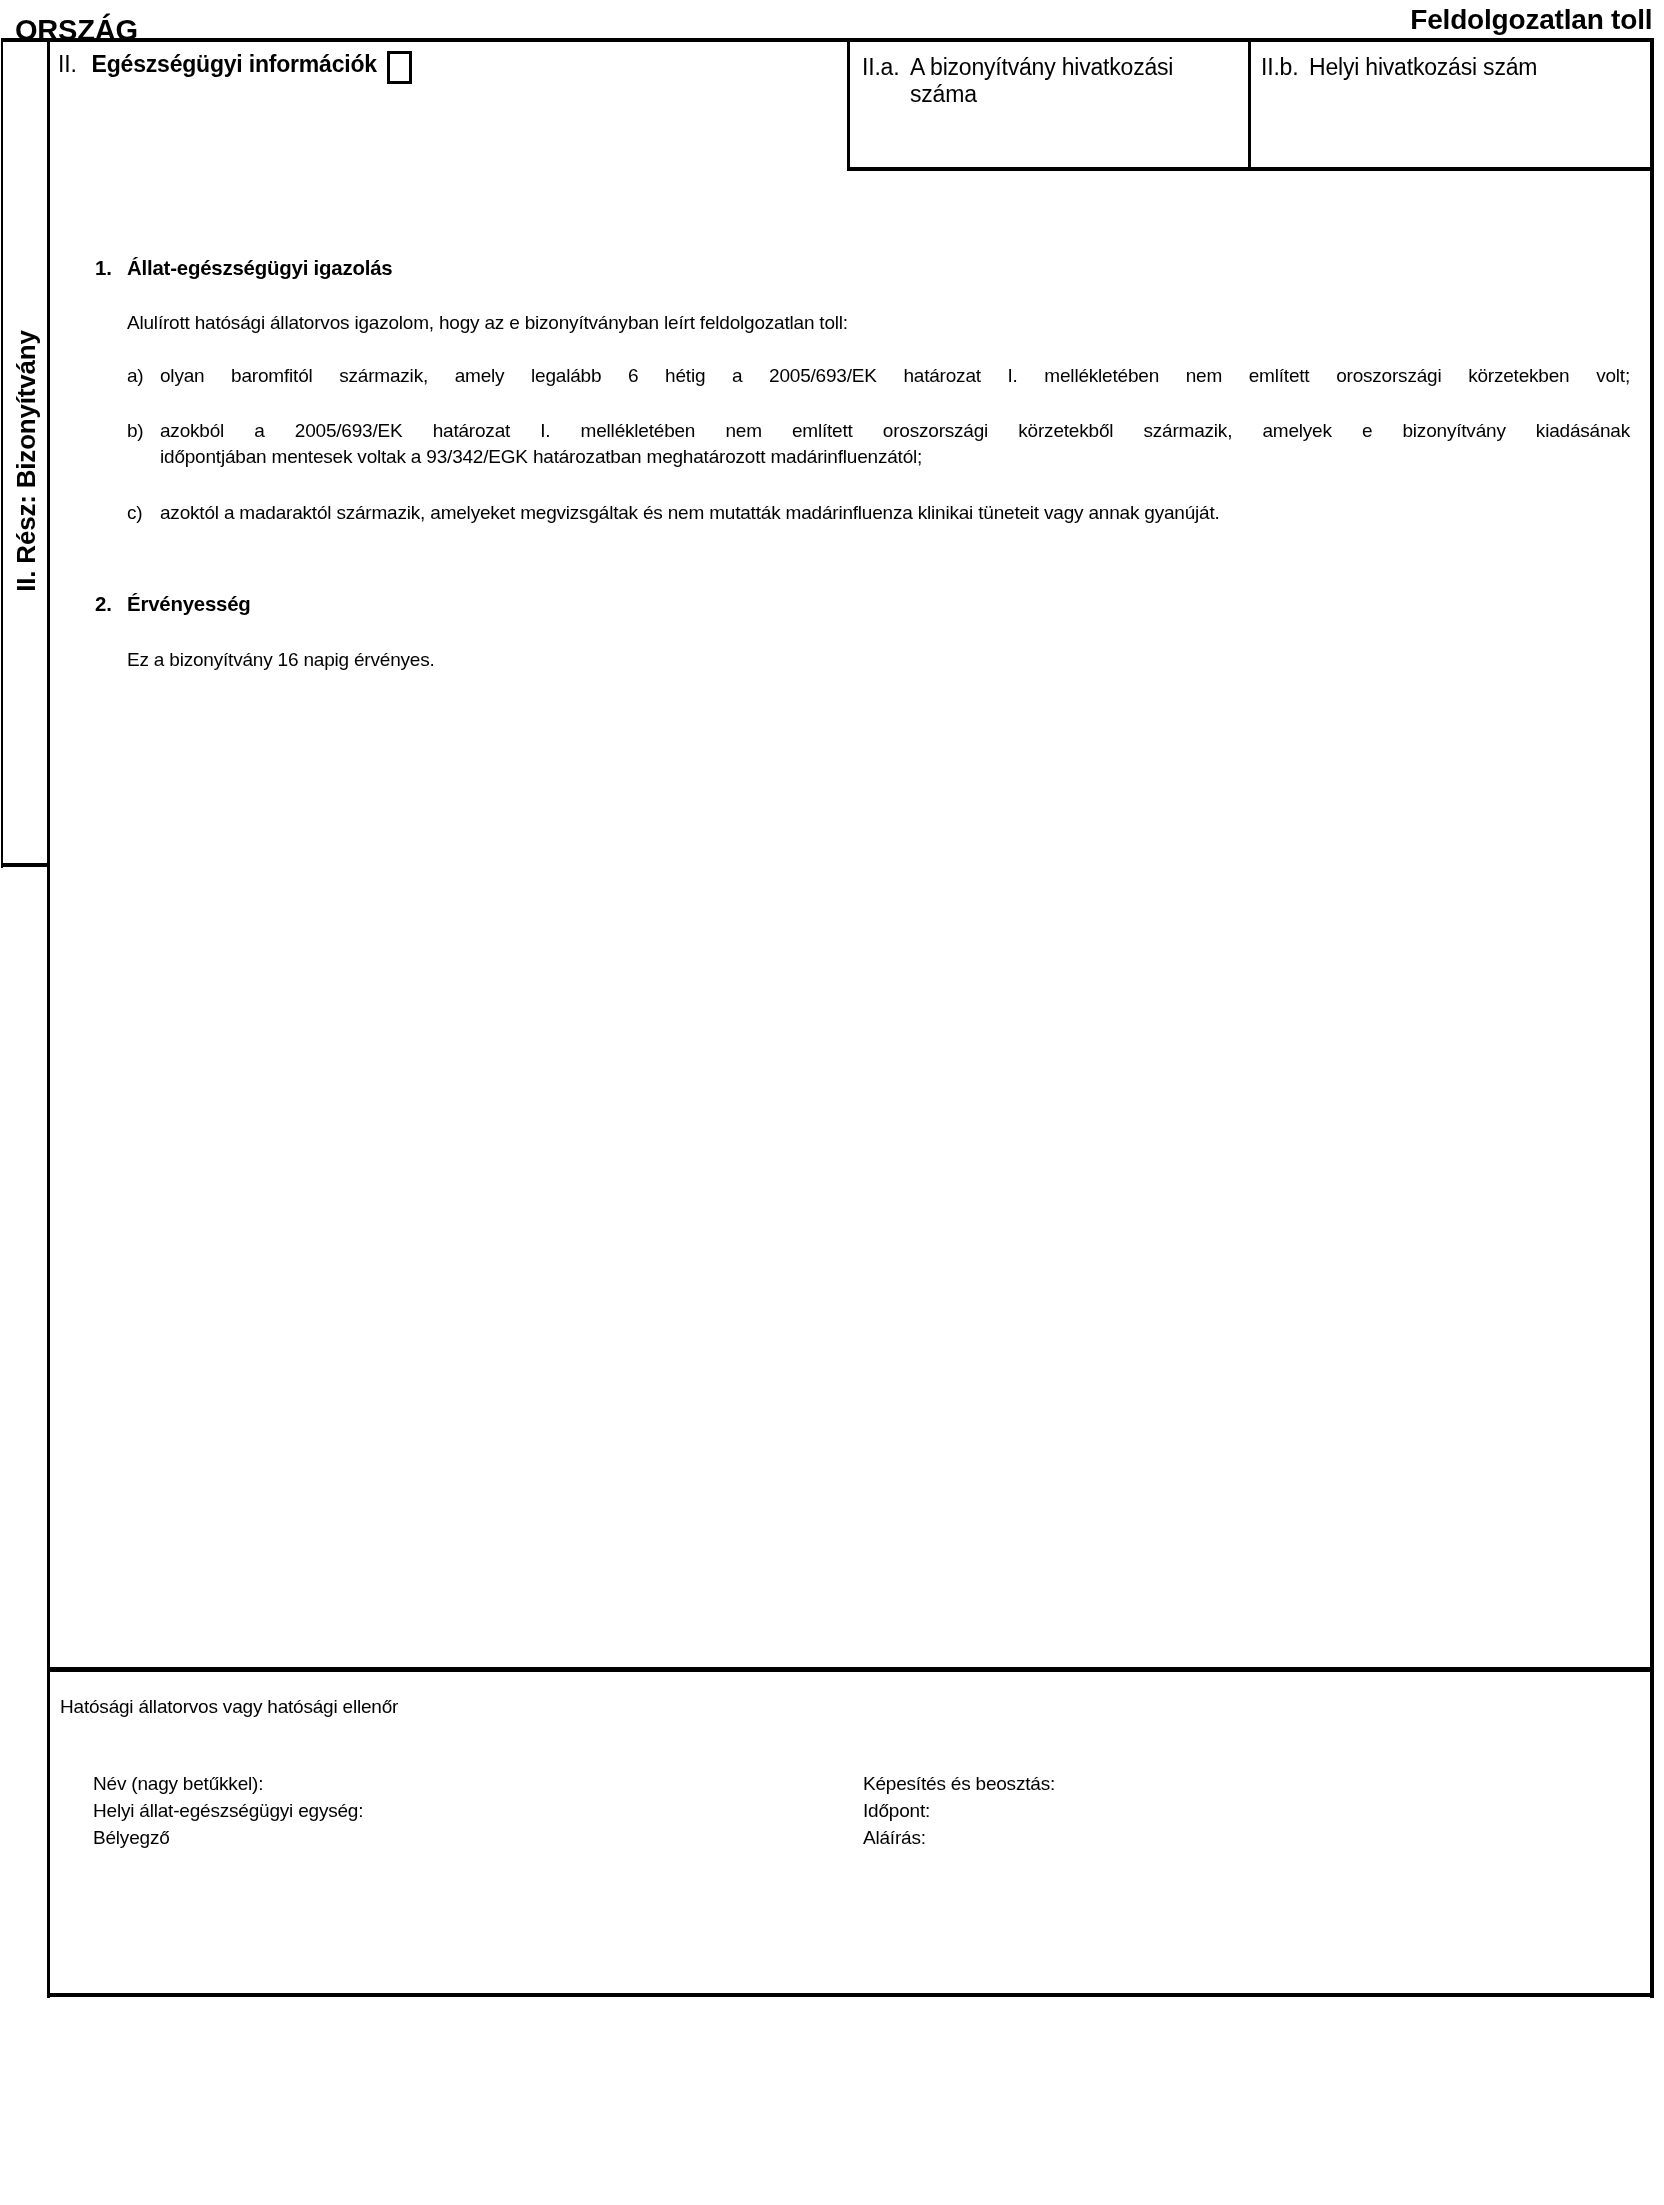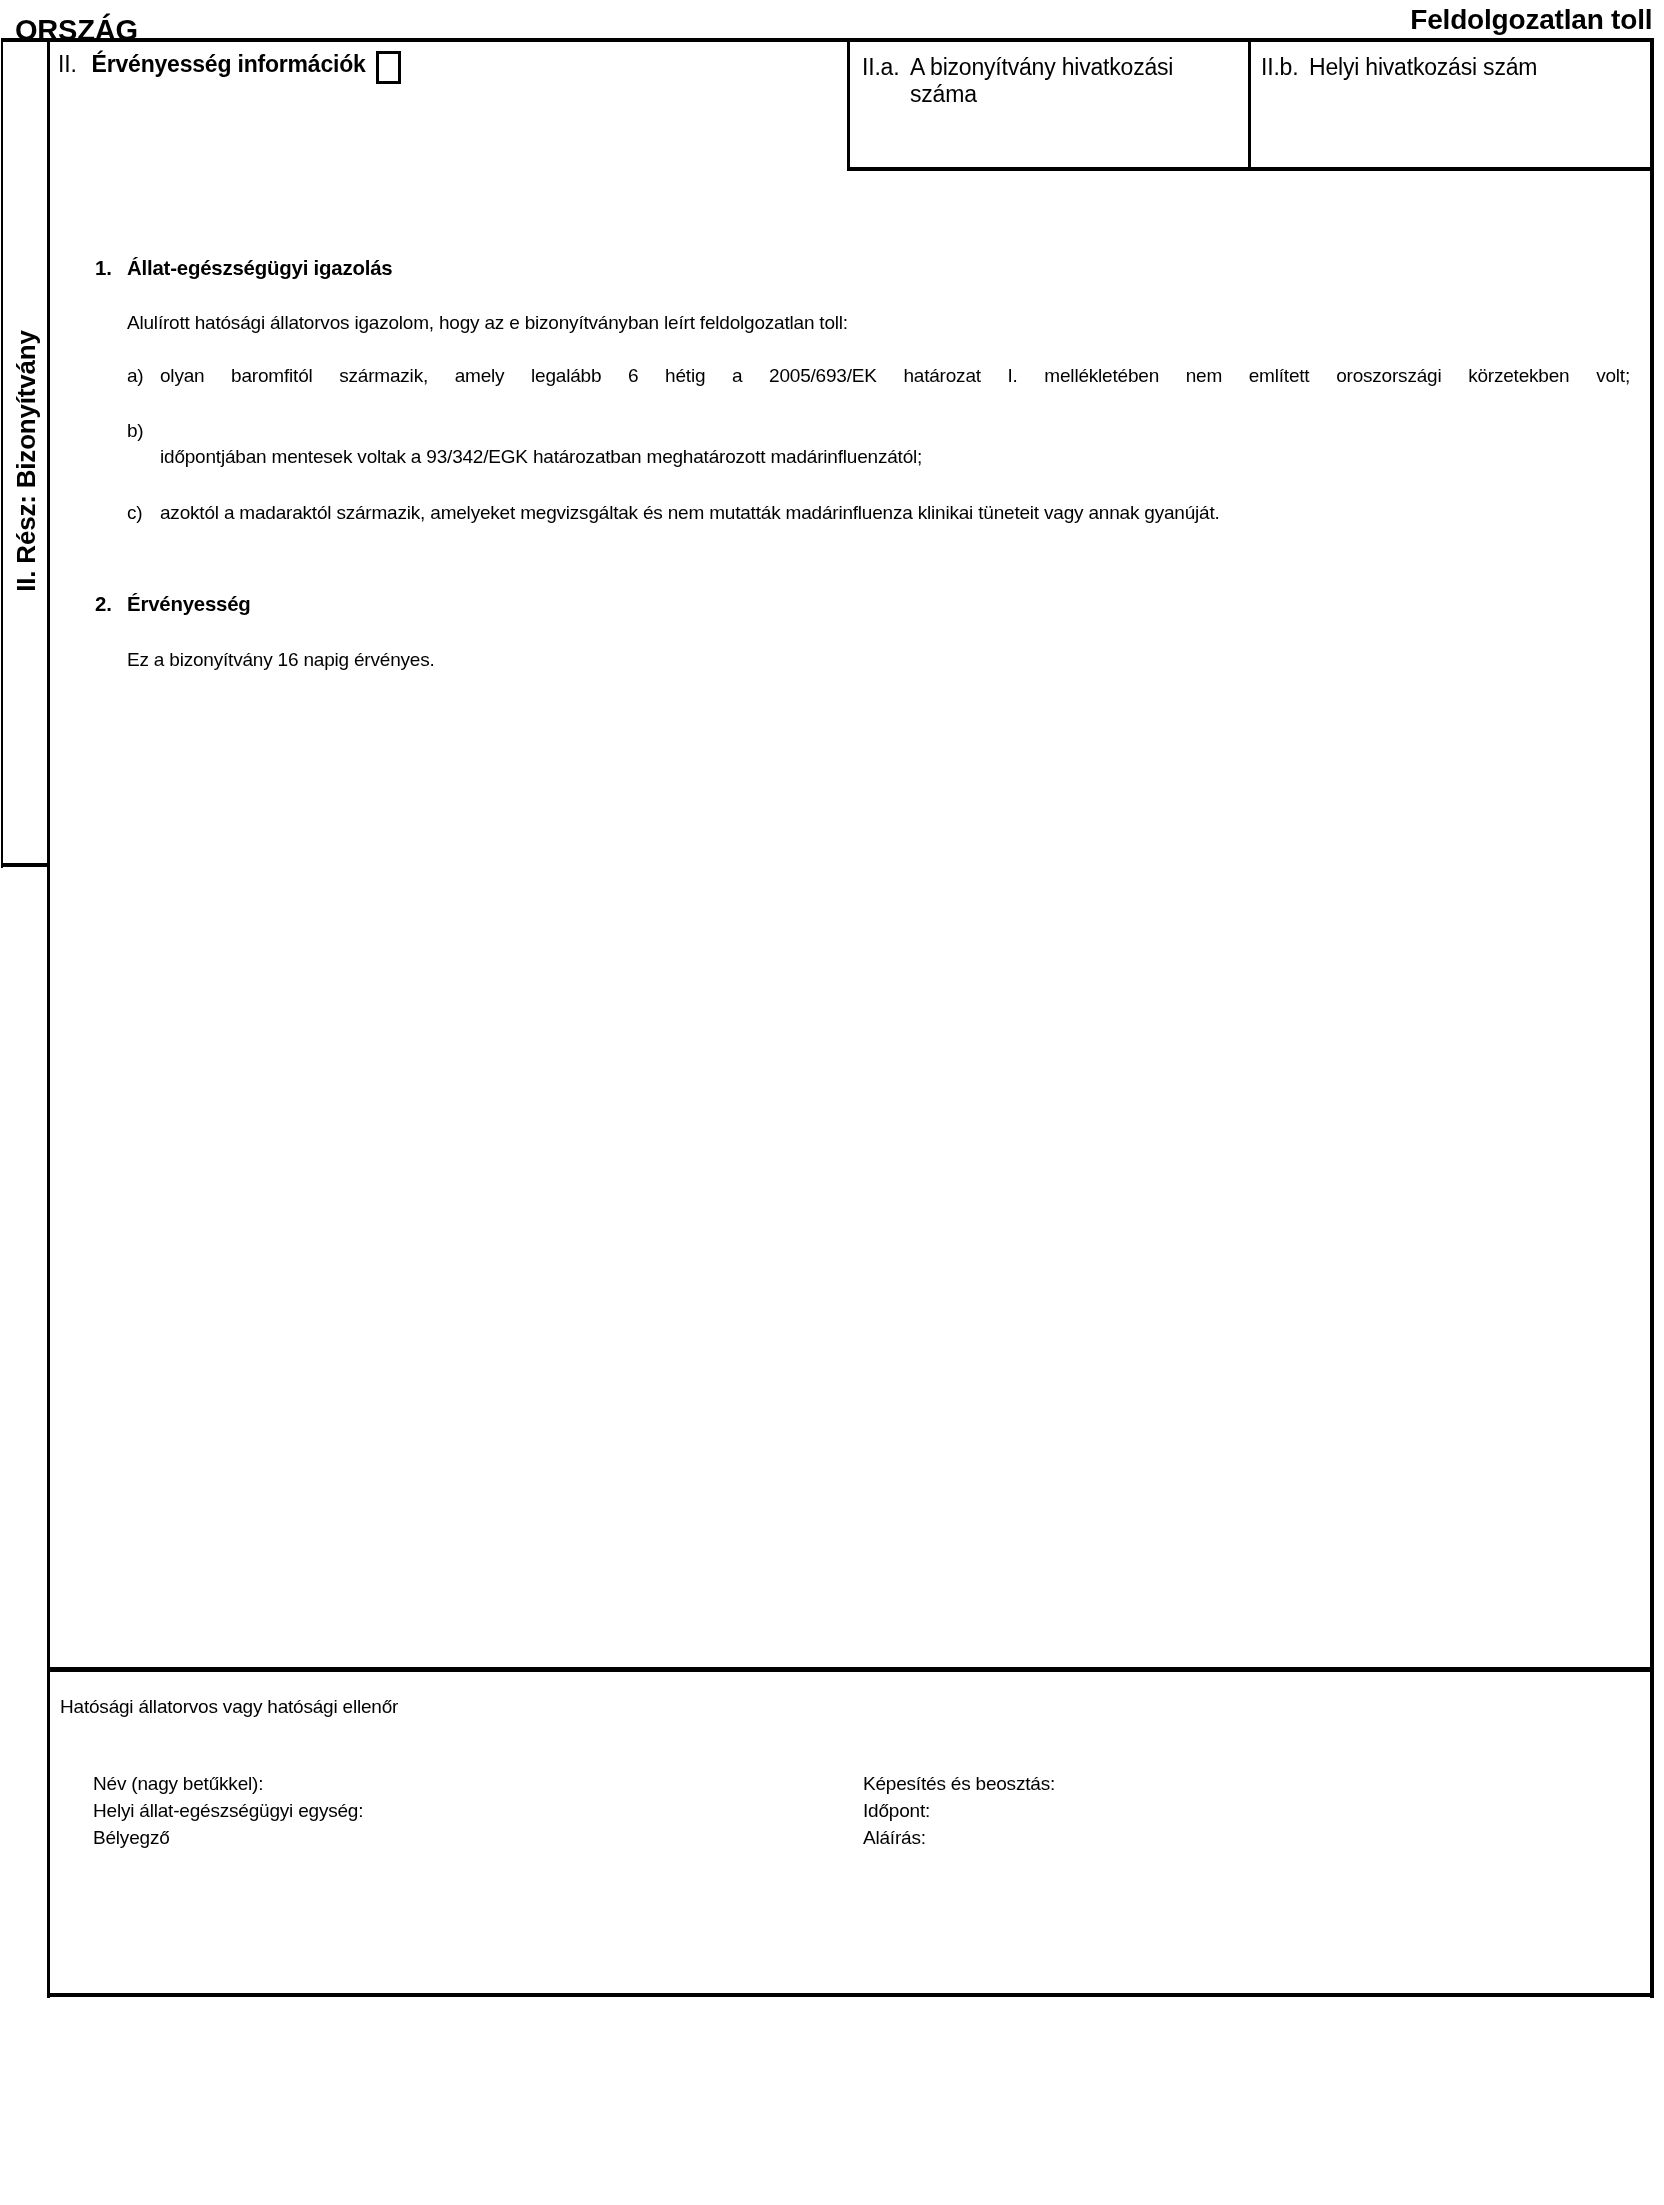--- a/index.html
+++ b/index.html
@@ -53,39 +53,40 @@
   <div class="line" style="left:47px;top:1993px;width:1606px;height:4.1px;"></div>
   <div class="line" style="left:847px;top:38px;width:2.9px;height:133px;"></div>
   <div class="line" style="left:1248px;top:38px;width:2.9px;height:133px;"></div>
   <div class="line" style="left:847px;top:167px;width:806px;height:4.1px;"></div>
   <div class="line" style="left:47px;top:1667px;width:1606px;height:4.7px;"></div>
 
   <div class="sidebar-label">II. Rész: Bizonyítvány</div>
 
   <div class="abs hdr1" style="left:58px;top:51px;">
     <span class="num">II.</span>
-    <span class="lbl">Érvényesség információk</span>
+    <span class="lbl">Egészségügyi információk</span>
     <span class="refbox"></span>
   </div>
 
   <div class="abs hcell-num" style="left:862px;top:54px;">II.a.</div>
   <div class="abs hcell-text" style="left:910px;top:54px;width:327px;">A bizonyítvány hivatkozási száma</div>
 
   <div class="abs hcell-num" style="left:1261px;top:54px;">II.b.</div>
   <div class="abs hcell-text" style="left:1309px;top:54px;width:327px;">Helyi hivatkozási szám</div>
 
   <div class="abs sec-num" style="left:95px;top:257px;">1.</div>
   <div class="abs sec-title" style="left:127px;top:257px;">Állat-egészségügyi igazolás</div>
 
   <div class="abs body-line" style="left:127px;top:309px;">Alulírott hatósági állatorvos igazolom, hogy az e bizonyítványban leírt feldolgozatlan toll:</div>
 
   <div class="abs item-label" style="left:127px;top:362px;">a)</div>
   <div class="abs item-just" style="left:160px;top:362px;">olyan baromfitól származik, amely legalább 6 hétig a 2005/693/EK határozat I. mellékletében nem említett oroszországi körzetekben volt;</div>
 
   <div class="abs item-label" style="left:127px;top:417px;">b)</div>
+  <div class="abs item-just" style="left:160px;top:417px;">azokból a 2005/693/EK határozat I. mellékletében nem említett oroszországi körzetekből származik, amelyek e bizonyítvány kiadásának</div>
   <div class="abs body-line" style="left:160px;top:443px;">időpontjában mentesek voltak a 93/342/EGK határozatban meghatározott madárinfluenzától;</div>
 
   <div class="abs item-label" style="left:127px;top:499px;">c)</div>
   <div class="abs body-line" style="left:160px;top:499px;">azoktól a madaraktól származik, amelyeket megvizsgáltak és nem mutatták madárinfluenza klinikai tüneteit vagy annak gyanúját.</div>
 
   <div class="abs sec-num" style="left:95px;top:593px;">2.</div>
   <div class="abs sec-title" style="left:127px;top:593px;">Érvényesség</div>
 
   <div class="abs body-line" style="left:127px;top:646px;">Ez a bizonyítvány 16 napig érvényes.</div>
 

